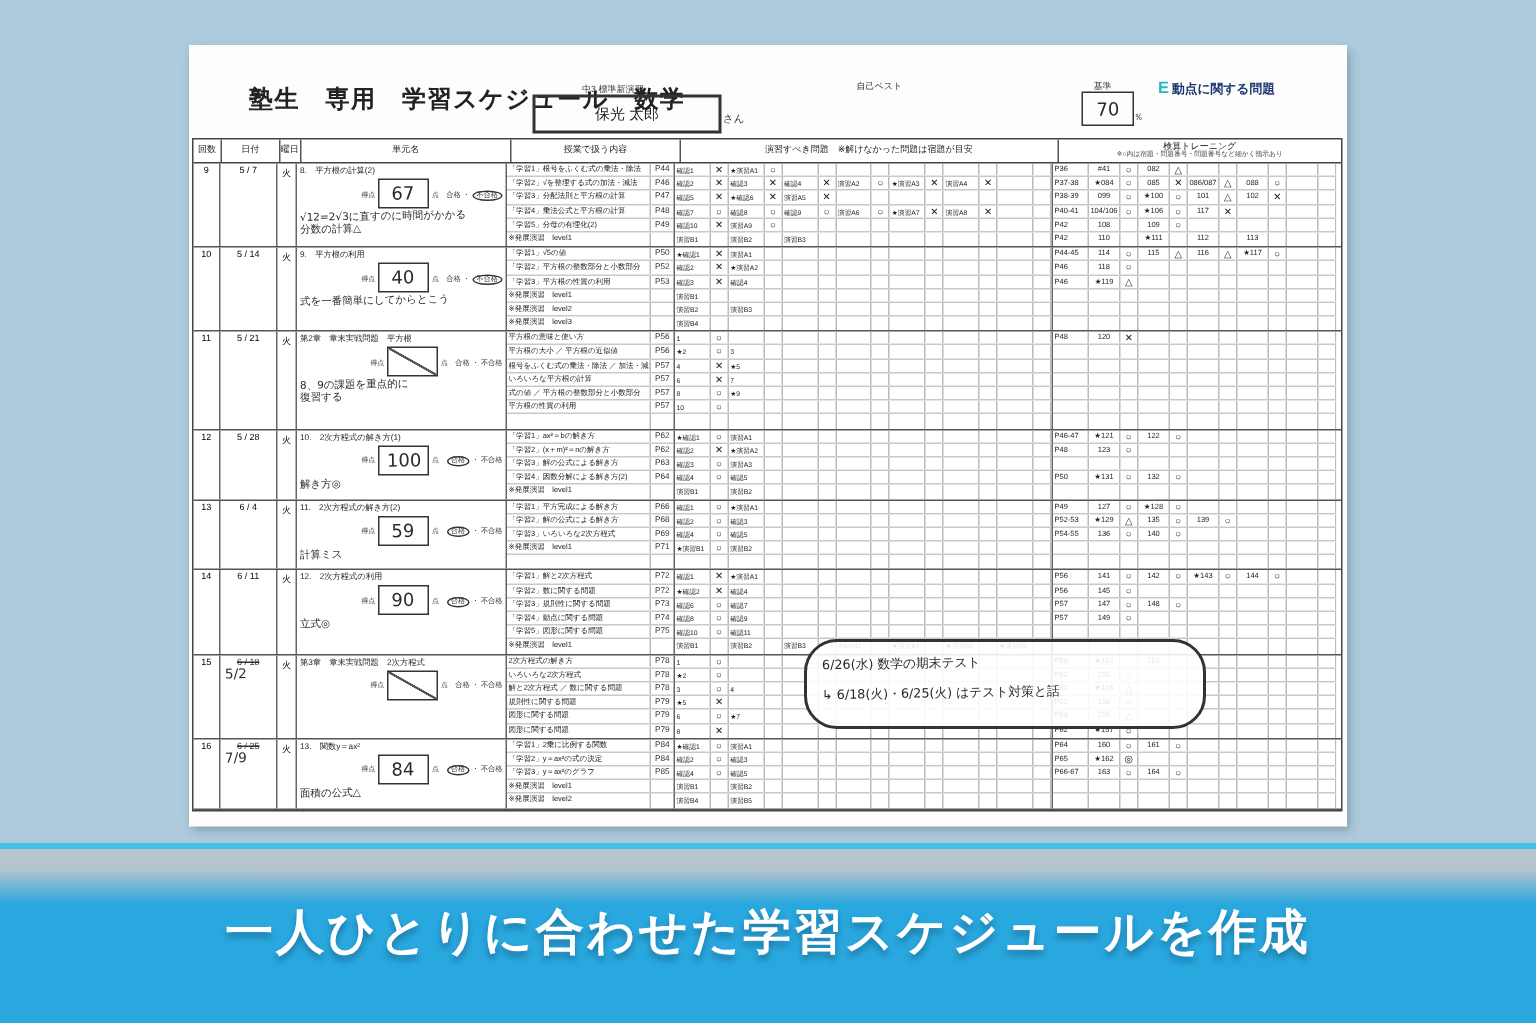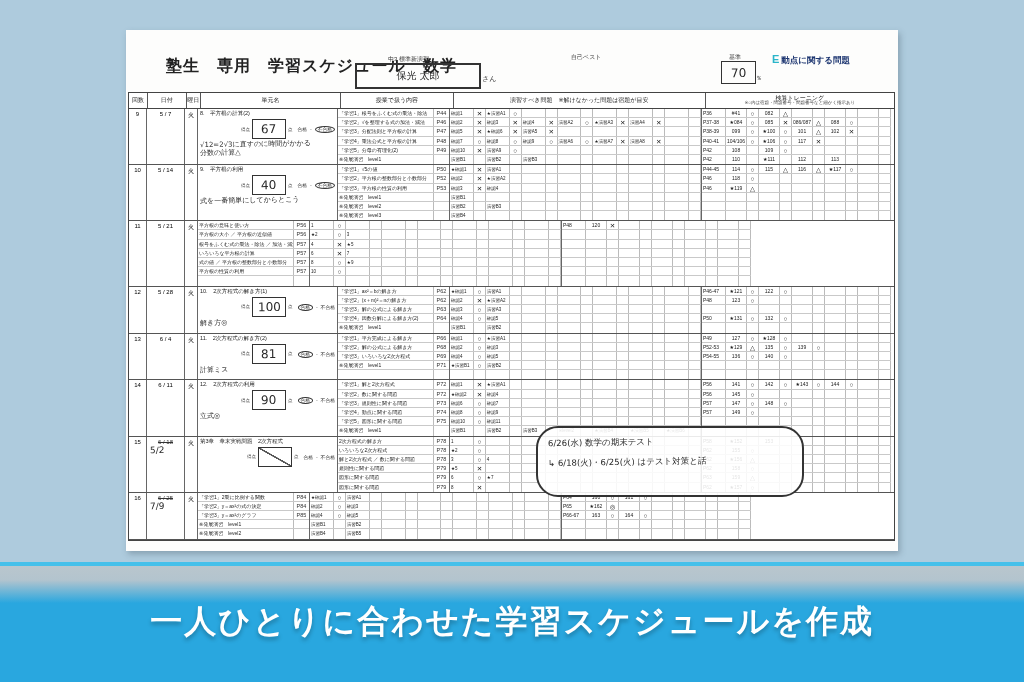--- a/index.html
+++ b/index.html
@@ -64,21 +64,21 @@
   .ctext{flex:1;font-size:5px;color:#222;white-space:nowrap;overflow:hidden;padding-left:1px;}
   .cpage{width:15px;font-size:5.5px;color:#333;border-left:1px solid #bbb;text-align:center;}
   .plabel{width:24px;font-size:4.5px;color:#222;border-right:1px solid #bbb;overflow:hidden;
         white-space:nowrap;padding-left:1px;box-sizing:border-box;}
   .pmark{width:12px;font-size:6.5px;color:#222;border-right:1px solid #bbb;text-align:center;box-sizing:border-box;}
   .tpage{width:24px;font-size:5px;color:#222;border-right:1px solid #bbb;overflow:hidden;white-space:nowrap;
         padding-left:1px;box-sizing:border-box;}
   .tnum{width:21px;font-size:5px;color:#222;border-right:1px solid #bbb;text-align:center;overflow:hidden;
         white-space:nowrap;box-sizing:border-box;}
   .tmark{width:12px;font-size:6.5px;color:#222;border-right:1px solid #bbb;text-align:center;box-sizing:border-box;}
-  .cloud{position:absolute;left:410px;top:396px;width:268px;height:71px;border:2px solid #333;
+  .cloud{position:absolute;left:410px;top:396px;width:268px;height:60px;border:2px solid #333;
         border-radius:22px;background:rgba(255,255,255,.88);z-index:5;padding:8px 10px;box-sizing:border-box;}
   .cloud .l1{font-size:8.5px;}
   .cloud .l2{font-size:8.5px;margin-top:8px;}
 </style>
 </head>
 <body>
 
 <div class="page">
   <div class="doc-title">塾生　専用　学習スケジュール　数学</div>
 
@@ -554,20 +554,31 @@
               <div class="tmark"></div>
               <div class="tnum"></div>
               <div class="tmark"></div>
             </div>
           </div>
         </div>
         <div class="trow">
           <div class="cell c-no">11</div>
           <div class="cell c-date"><span>5 / 21</span></div>
           <div class="cell c-day">火</div>
+          <div class="cell c-unit">
+            <div class="unit-title">第2章　章末実戦問題　平方根</div>
+            <div class="score-row">
+              <div class="score-lbl">得点</div>
+              <div class="score-box diag"></div>
+              <div class="score-lbl">点</div>
+              <div class="pf"><span>合格</span> ・ <span>不合格</span></div>
+            </div>
+            <div class="note hw">8、9の課題を重点的に
+復習する</div>
+          </div>
           <div class="cell c-cont">
             <div class="cline">
               <div class="ctext">平方根の意味と使い方</div>
               <div class="cpage">P56</div>
             </div>
             <div class="cline">
               <div class="ctext">平方根の大小 ／ 平方根の近似値</div>
               <div class="cpage">P56</div>
             </div>
             <div class="cline">
@@ -989,21 +1000,21 @@
         </div>
         <div class="trow">
           <div class="cell c-no">13</div>
           <div class="cell c-date"><span>6 / 4</span></div>
           <div class="cell c-day">火</div>
           <div class="cell c-unit">
             <div class="unit-title">11.　2次方程式の解き方(2)</div>
             <div class="score-row">
               <div class="score-lbl">得点</div>
               <div class="score-box">
-                <div class="hw">81</div>
+                <div class="hw">59</div>
               </div>
               <div class="score-lbl">点</div>
               <div class="pf"><span class="circ">合格</span> ・ <span>不合格</span></div>
             </div>
             <div class="note hw">計算ミス</div>
           </div>
           <div class="cell c-cont">
             <div class="cline">
               <div class="ctext">「学習1」平方完成による解き方</div>
               <div class="cpage">P66</div>
@@ -1611,20 +1622,32 @@
               <div class="tmark"></div>
               <div class="tnum"></div>
               <div class="tmark"></div>
             </div>
           </div>
         </div>
         <div class="trow">
           <div class="cell c-no">16</div>
           <div class="cell c-date"><span class="strike">6 / 25</span><div class="newdate hw">7/9</div></div>
           <div class="cell c-day">火</div>
+          <div class="cell c-unit">
+            <div class="unit-title">13.　関数y＝ax²</div>
+            <div class="score-row">
+              <div class="score-lbl">得点</div>
+              <div class="score-box">
+                <div class="hw">84</div>
+              </div>
+              <div class="score-lbl">点</div>
+              <div class="pf"><span class="circ">合格</span> ・ <span>不合格</span></div>
+            </div>
+            <div class="note hw">面積の公式△</div>
+          </div>
           <div class="cell c-cont">
             <div class="cline">
               <div class="ctext">「学習1」2乗に比例する関数</div>
               <div class="cpage">P84</div>
             </div>
             <div class="cline">
               <div class="ctext">「学習2」y＝ax²の式の決定</div>
               <div class="cpage">P84</div>
             </div>
             <div class="cline">

